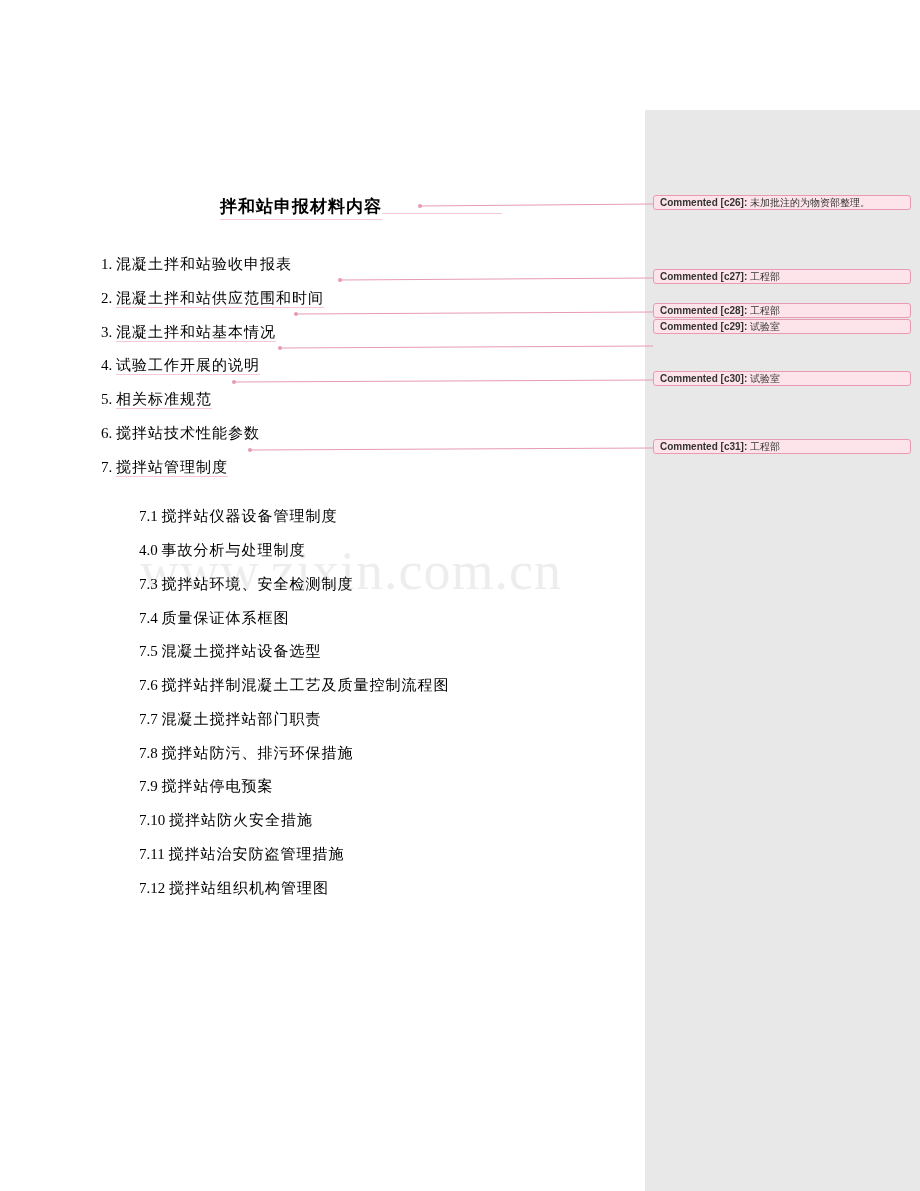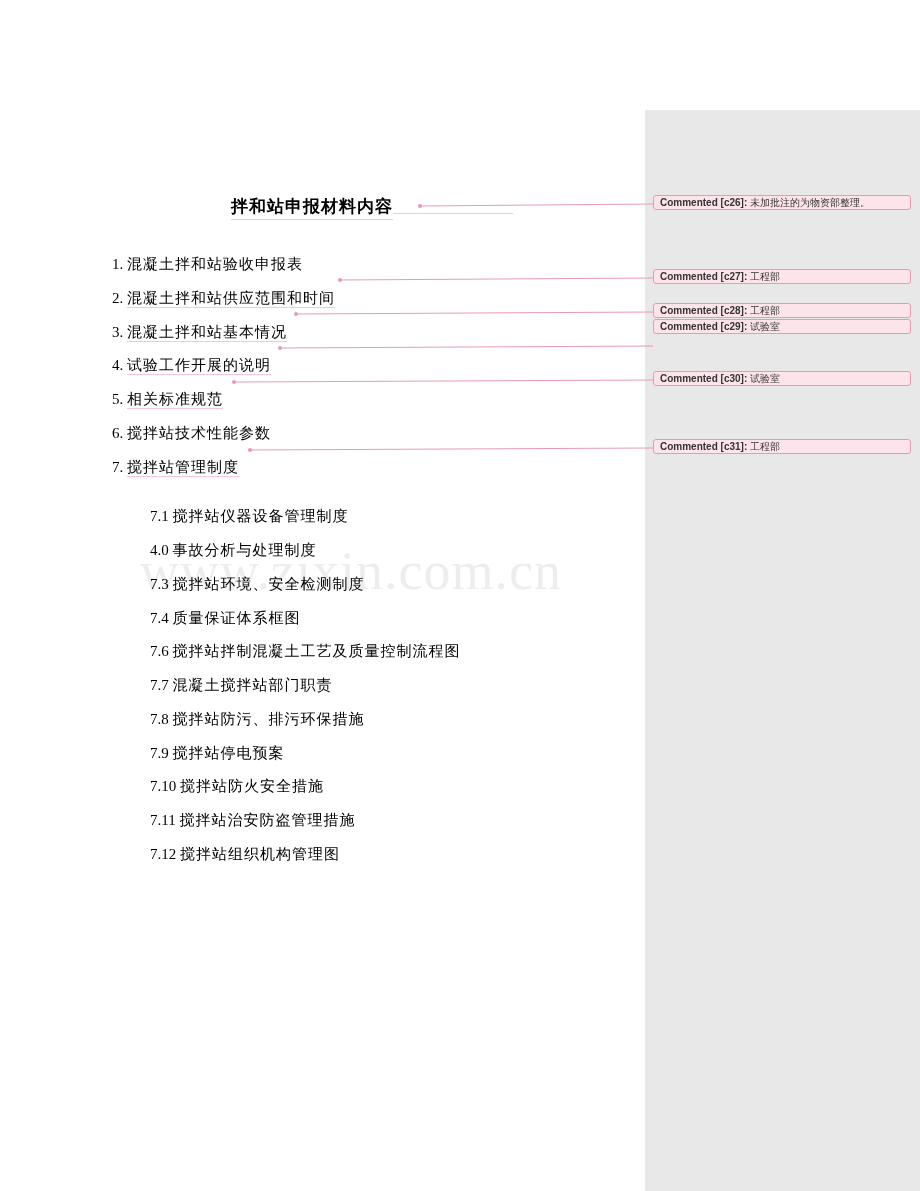--- a/index.html
+++ b/index.html
@@ -6,21 +6,21 @@
     body {
       width: 920px;
       height: 1191px;
       background: #fff;
       font-family: "SimSun", "宋体", serif;
       position: relative;
       overflow: hidden;
     }
     .page-area {
       position: absolute;
-      left: 12px;
+      left: 1px;
       top: 0;
       width: 543px;
       height: 1191px;
       background: #fff;
       padding: 195px 0 4px 100px;
     }
     .comment-panel {
       position: absolute;
       left: 645px;
       top: 110px;
@@ -124,20 +124,21 @@
       <div class="list-item"><span class="num">4. </span><span class="hl-underline">试验工作开展的说明</span></div>
       <div class="list-item"><span class="num">5. </span><span class="hl-underline">相关标准规范</span></div>
       <div class="list-item"><span class="num">6. </span><span>搅拌站技术性能参数</span></div>
       <div class="list-item"><span class="num">7. </span><span class="hl-underline">搅拌站管理制度</span></div>
     </div>
   <div class="list sublist" id="sub-list">
       <div class="list-item"><span class="num">7.1 </span><span>搅拌站仪器设备管理制度</span></div>
       <div class="list-item"><span class="num">4.0 </span><span>事故分析与处理制度</span></div>
       <div class="list-item"><span class="num">7.3 </span><span>搅拌站环境、安全检测制度</span></div>
       <div class="list-item"><span class="num">7.4 </span><span>质量保证体系框图</span></div>
+      <div class="list-item"><span class="num">7.5 </span><span>混凝土搅拌站设备选型</span></div>
       <div class="list-item"><span class="num">7.6 </span><span>搅拌站拌制混凝土工艺及质量控制流程图</span></div>
       <div class="list-item"><span class="num">7.7 </span><span>混凝土搅拌站部门职责</span></div>
       <div class="list-item"><span class="num">7.8 </span><span>搅拌站防污、排污环保措施</span></div>
       <div class="list-item"><span class="num">7.9 </span><span>搅拌站停电预案</span></div>
       <div class="list-item"><span class="num">7.10 </span><span>搅拌站防火安全措施</span></div>
       <div class="list-item"><span class="num">7.11 </span><span>搅拌站治安防盗管理措施</span></div>
       <div class="list-item"><span class="num">7.12 </span><span>搅拌站组织机构管理图</span></div>
     </div>
 </div>
 

